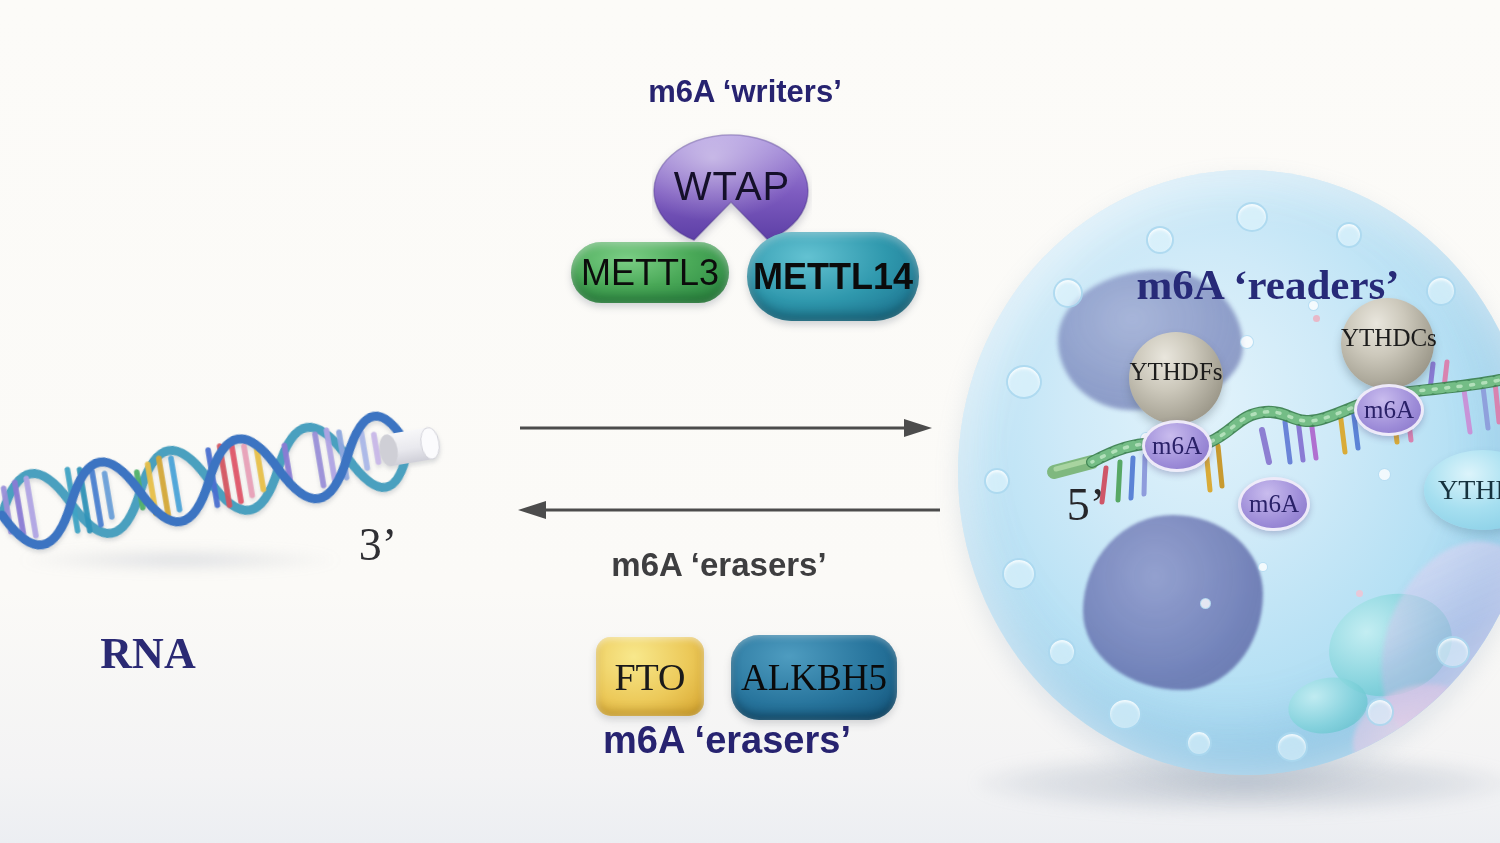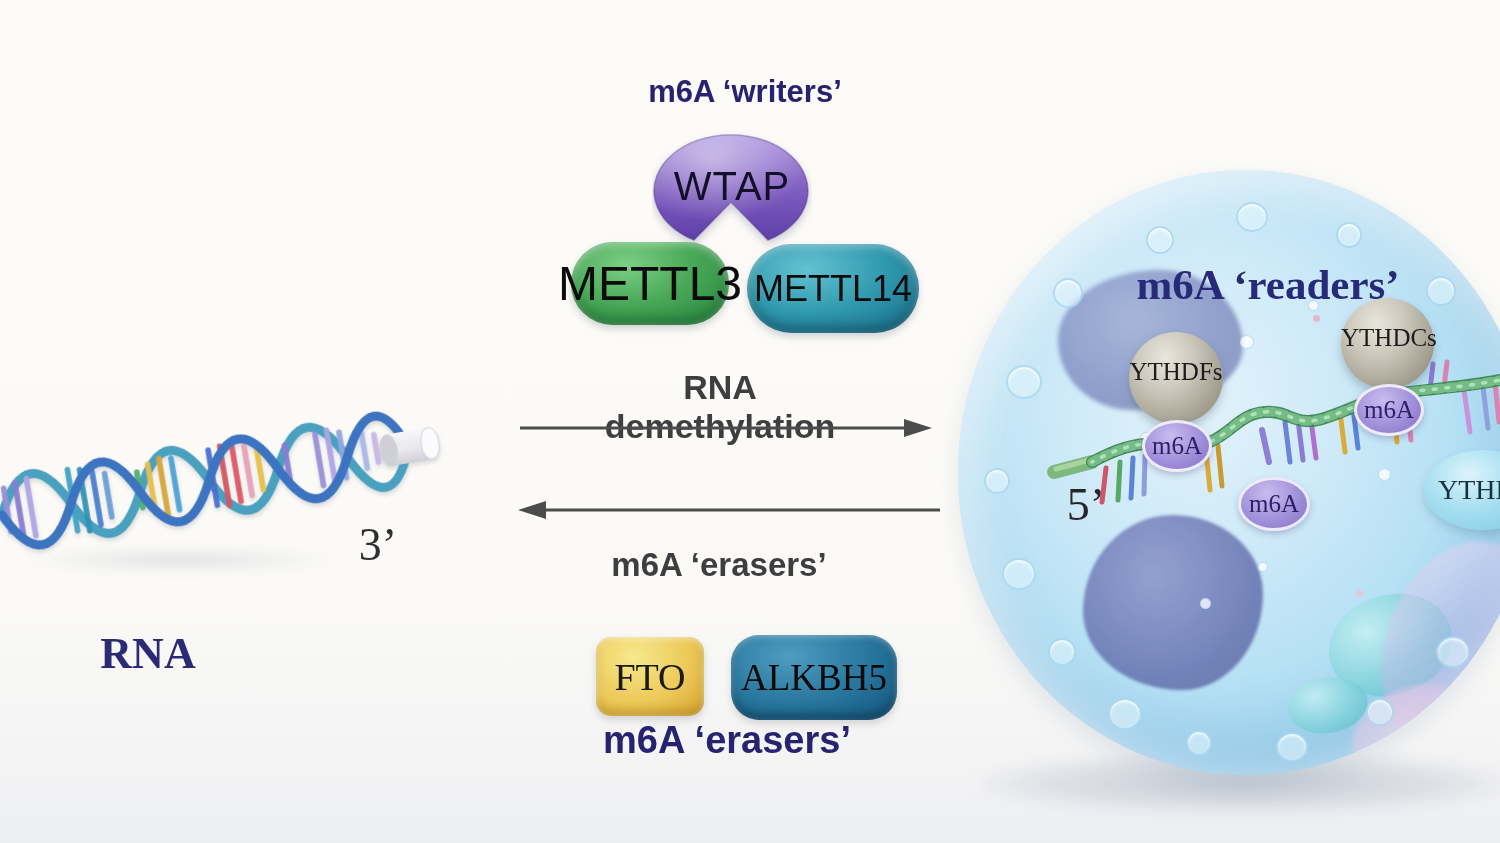--- a/index.html
+++ b/index.html
@@ -23,30 +23,30 @@
   .erasers-caption{left:572px;top:719px;width:310px;font-size:38px;}
   .rna-label{left:88px;top:600px;width:120px;font-size:44px;font-weight:600;color:#2b2a74;}
   .three-prime{left:348px;top:490px;width:60px;font-size:46px;color:#2f2f33;}
   .five-prime{left:1056px;top:450px;width:60px;font-size:46px;color:#26262a;z-index:30;}
 
   
   .wtap-svg{left:652px;top:128px;}
   .wtap-label{left:652px;top:164px;width:160px;font-size:40px;color:#15102a;font-weight:400;letter-spacing:1px;z-index:6;}
   .pill{z-index:5;border-radius:46px;}
   .mettl3{
-    left:571px;top:242px;width:158px;height:83px;
+    left:571px;top:242px;width:158px;height:61px;
     background:radial-gradient(ellipse at 35% 28%,#7ccf86 0%,#4aa958 45%,#37954a 72%,#2b7f3c 100%);
     box-shadow:inset 0 3px 8px rgba(255,255,255,.45),inset 0 -7px 12px rgba(18,80,35,.45),0 4px 7px rgba(100,110,125,.28);
-    font-size:48px;color:#0c0c0c;font-weight:500;
+    font-size:36px;color:#0c0c0c;font-weight:500;
   }
   .mettl14{
-    left:747px;top:244px;width:172px;height:89px;
+    left:747px;top:232px;width:172px;height:89px;
     background:radial-gradient(ellipse at 35% 28%,#63c2d2 0%,#2f98ad 50%,#23809a 76%,#186478 100%);
     box-shadow:inset 0 3px 8px rgba(255,255,255,.4),inset 0 -7px 12px rgba(10,60,75,.5),0 4px 7px rgba(100,110,125,.28);
-    font-size:36px;color:#0b0b0b;font-weight:400;
+    font-size:36px;color:#0b0b0b;font-weight:700;
   }
 
   
   .fto{
     left:596px;top:609px;width:108px;height:79px;border-radius:15px;
     background:radial-gradient(ellipse at 35% 25%,#f8e88c 0%,#ecc959 55%,#ddb03c 85%,#c79c28 100%);
     box-shadow:inset 0 2px 6px rgba(255,255,255,.55),inset 0 -6px 10px rgba(150,110,20,.4),0 4px 7px rgba(110,115,125,.25);
     font-size:38px;color:#1a1a1a;
   }
   .alkbh5{
@@ -194,21 +194,20 @@
   </svg>
   <div class="abs ctr wtap-label">WTAP</div>
 
   <div class="abs ctr pill mettl3">
     <span>METTL3</span>
   </div>
   <div class="abs ctr pill mettl14">
     <span>METTL14</span>
   </div>
 
-  <div class="abs ctr gray-sans demethyl-label">RNA demethylation</div>
 
   <svg class="abs" style="left:500px;top:400px" width="460" height="130" viewBox="0 0 460 130">
     <g stroke="#4c4c4c" fill="#4c4c4c">
       <line x1="20" y1="28" x2="406" y2="28" stroke-width="3"></line>
       <polygon points="432,28 404,19 404,37" stroke="none"></polygon>
     </g>
     <g stroke="#4c4c4c" fill="#4c4c4c">
       <line x1="440" y1="110" x2="44" y2="110" stroke-width="3"></line>
       <polygon points="18,110 46,101 46,119" stroke="none"></polygon>
     </g>

